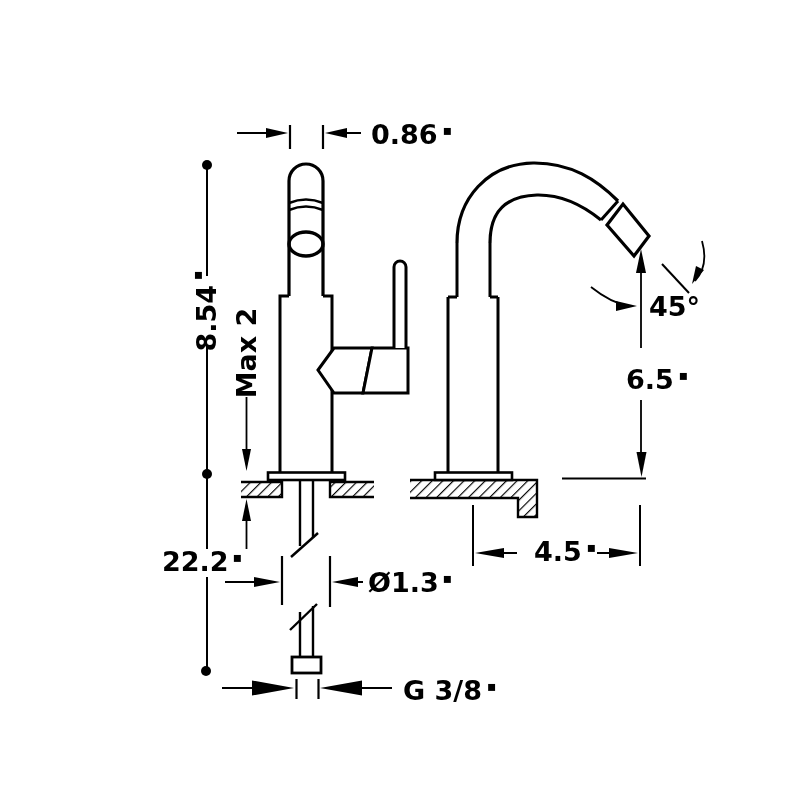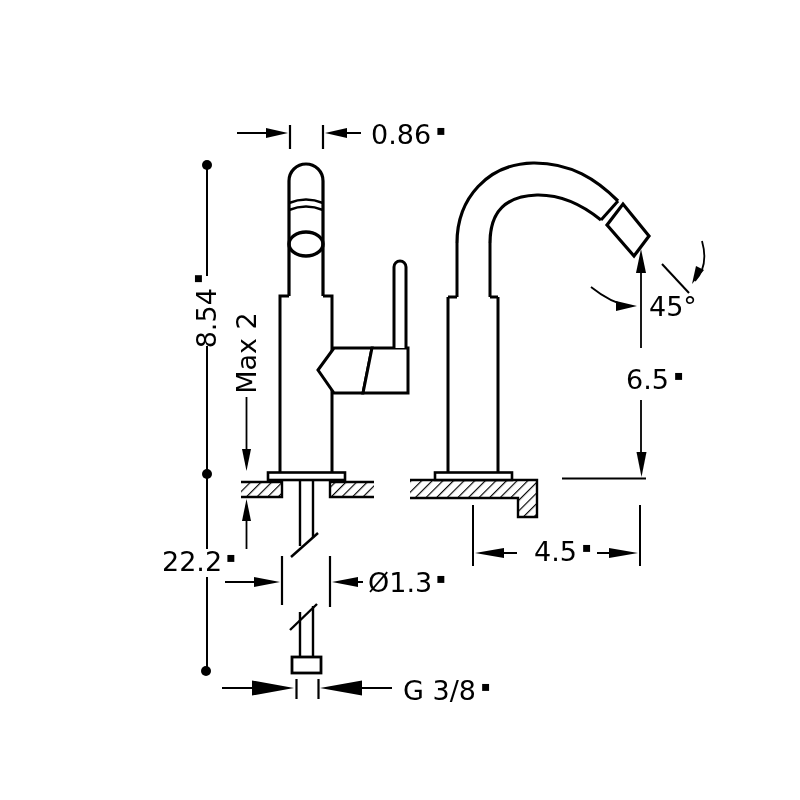--- a/index.html
+++ b/index.html
@@ -1,16 +1,16 @@
 <!DOCTYPE html>
 <html><head>
 <meta charset="utf-8">
 <style>
   html,body{margin:0;padding:0;background:#ffffff;}
-  #canvas{position:relative;width:800px;height:800px;background:#ffffff;overflow:hidden;}
+  #canvas{position:relative;width:800px;height:800px;background:#ffffff;overflow:hidden;font-weight:bold;}
   svg{display:block;}
   text{font-family:"DejaVu Sans","Liberation Sans",sans-serif;fill:#000;font-size:27px;}
   .unit{font-size:14px;}
   .rot{text-anchor:middle;dominant-baseline:central;}
 </style>
 </head>
 <body>
 
 <div id="canvas">
 <svg width="800" height="800" viewBox="0 0 800 800">

